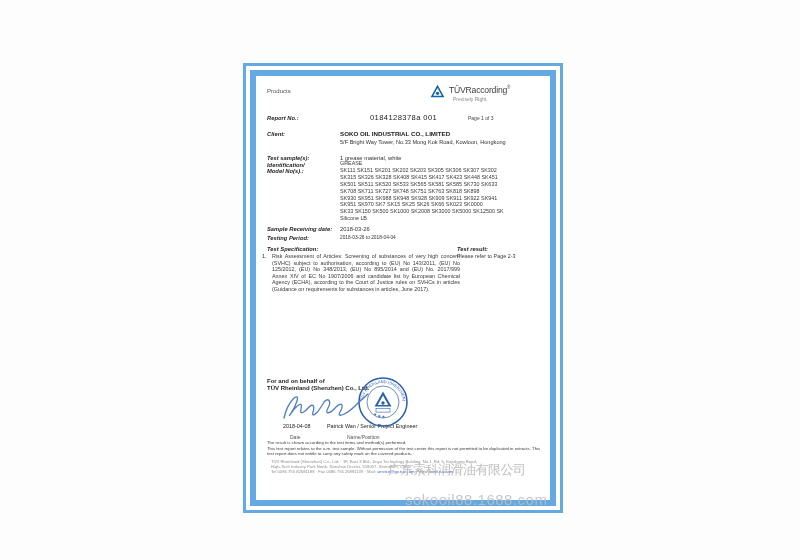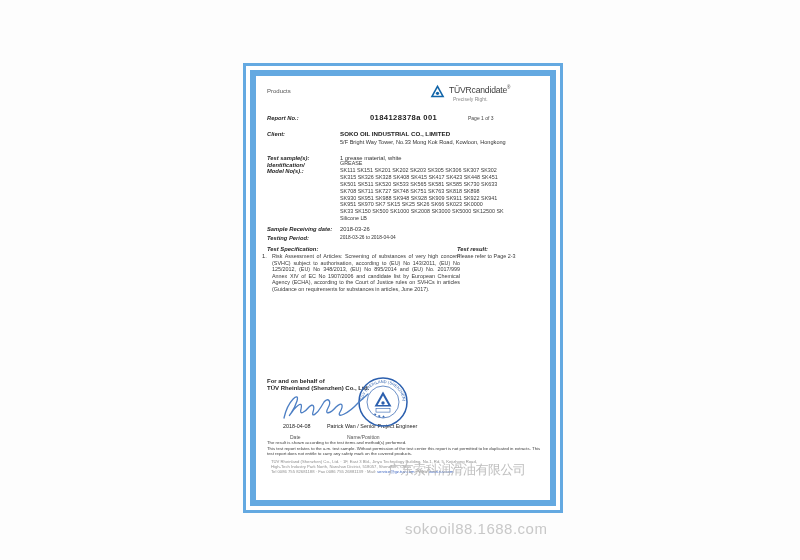--- a/index.html
+++ b/index.html
@@ -11,21 +11,21 @@
   .frame-inner{width:100%;height:100%;border:6px solid #64a9e1;background:#ffffff;box-sizing:border-box;}
   .abs{position:absolute;}
   .lbl{font-size:5.8px;font-weight:bold;font-style:italic;color:#1f1f1f;}
   .val{font-size:5.8px;color:#333;}
   .small{font-size:5px;color:#444;}
   .products{font-size:6px;color:#555;}
   .brand{font-size:8.6px;color:#3d3d3d;letter-spacing:-0.2px;}
   .brand b{font-weight:normal;}
   .brand sup{font-size:4.5px;}
   .tagline{font-size:5px;color:#8a8a8a;}
-  .reportno{font-size:7.6px;font-weight:bold;color:#222;letter-spacing:0.4px;padding-left:30px;}
+  .reportno{font-size:7.6px;font-weight:normal;color:#222;letter-spacing:0.4px;padding-left:30px;}
   .clientname{font-size:6.2px;font-weight:bold;color:#222;}
   .addr{font-size:5.6px;color:#333;}
   .models{font-size:5.4px;line-height:6.9px;color:#3a3a3a;width:190px;}
   .spec{font-size:5.4px;line-height:6.6px;color:#3a3a3a;width:188px;text-align:justify;}
   .result{font-size:5.4px;color:#3a3a3a;width:82px;}
   .sig-company{font-size:6px;font-weight:bold;color:#1f1f1f;line-height:7.5px;}
   .sig-small{font-size:5.4px;color:#222;}
   .sig-caption{font-size:5px;color:#555;}
   .fineprint{font-size:4.3px;line-height:5.4px;color:#3a3a3a;width:274px;}
   .footaddr{font-size:4.2px;line-height:5.2px;color:#8f8f8f;width:274px;}
@@ -47,21 +47,21 @@
 
   <div class="abs" style="left:430px;top:83px;width:110px;">
     <span class="abs" style="left:0;top:1px;">
       <svg width="15" height="14" viewBox="0 0 24 22">
         <path d="M12 1 L23 21 H1 Z" fill="#1064a8"></path>
         <path d="M12 6.2 L18.8 18.4 H5.2 Z" fill="#ffffff"></path>
         <circle cx="12" cy="14.6" r="2.6" fill="#1064a8"></circle>
       </svg>
     </span>
     <span class="abs brand" style="left:19px;top:2px;">
-      <b>TÜVR</b><span>candidate</span><sup>®</sup>
+      <b>TÜVR</b><span>according</span><sup>®</sup>
     </span>
     <span class="abs tagline" style="left:23px;top:13px;">Precisely Right.</span>
   </div>
 
   <div class="abs lbl" style="left:267px;top:115px;">Report No.:</div>
   <div class="abs reportno" style="left:340px;top:113px;">0184128378a 001</div>
   <div class="abs small" style="left:468px;top:115px;">Page 1 of 3</div>
 
   <div class="abs lbl" style="left:267px;top:131px;">Client:</div>
   <div class="abs clientname" style="left:340px;top:130px;">SOKO OIL INDUSTRIAL CO., LIMITED</div>
@@ -136,15 +136,15 @@
   <div class="abs fineprint" style="left:267px;top:440px;">The result is shown according to the test items and method(s) performed.</div>
   <div class="abs fineprint" style="left:267px;top:446px;">This test report relates to the a.m. test sample. Without permission of the test center this report is not permitted to be duplicated in extracts. This test report does not entitle to carry any safety mark on the covered products.</div>
 
   <div class="abs footaddr" style="left:271px;top:459px;">TÜV Rheinland (Shenzhen) Co., Ltd. · 1F, East 3 Bld., Jinyu Technology Building, No.1, Rd. 5, Kejizhong Road,</div>
   <div class="abs footaddr" style="left:271px;top:464px;">High-Tech Industry Park North, Nanshan District, 518057, Shenzhen, China</div>
   <div class="abs footaddr" style="left:271px;top:469px;">
     <span>Tel 0086 755 82681188 · Fax 0086 755 26881139 · Mail: </span><span class="link">service@gz.tuv.com</span><span> · Web: </span><span class="link">www.tuv.com</span>
   </div>
 
   <div class="abs wm-cn" style="left:388px;top:461px;">广东索科润滑油有限公司</div>
-  <div class="abs wm-url" style="left:405px;top:520px;">sokooil88.1688.com</div>
+  <div class="abs wm-url" style="left:405px;top:491px;">sokooil88.1688.com</div>
 
 </div>
 
 </body></html>

